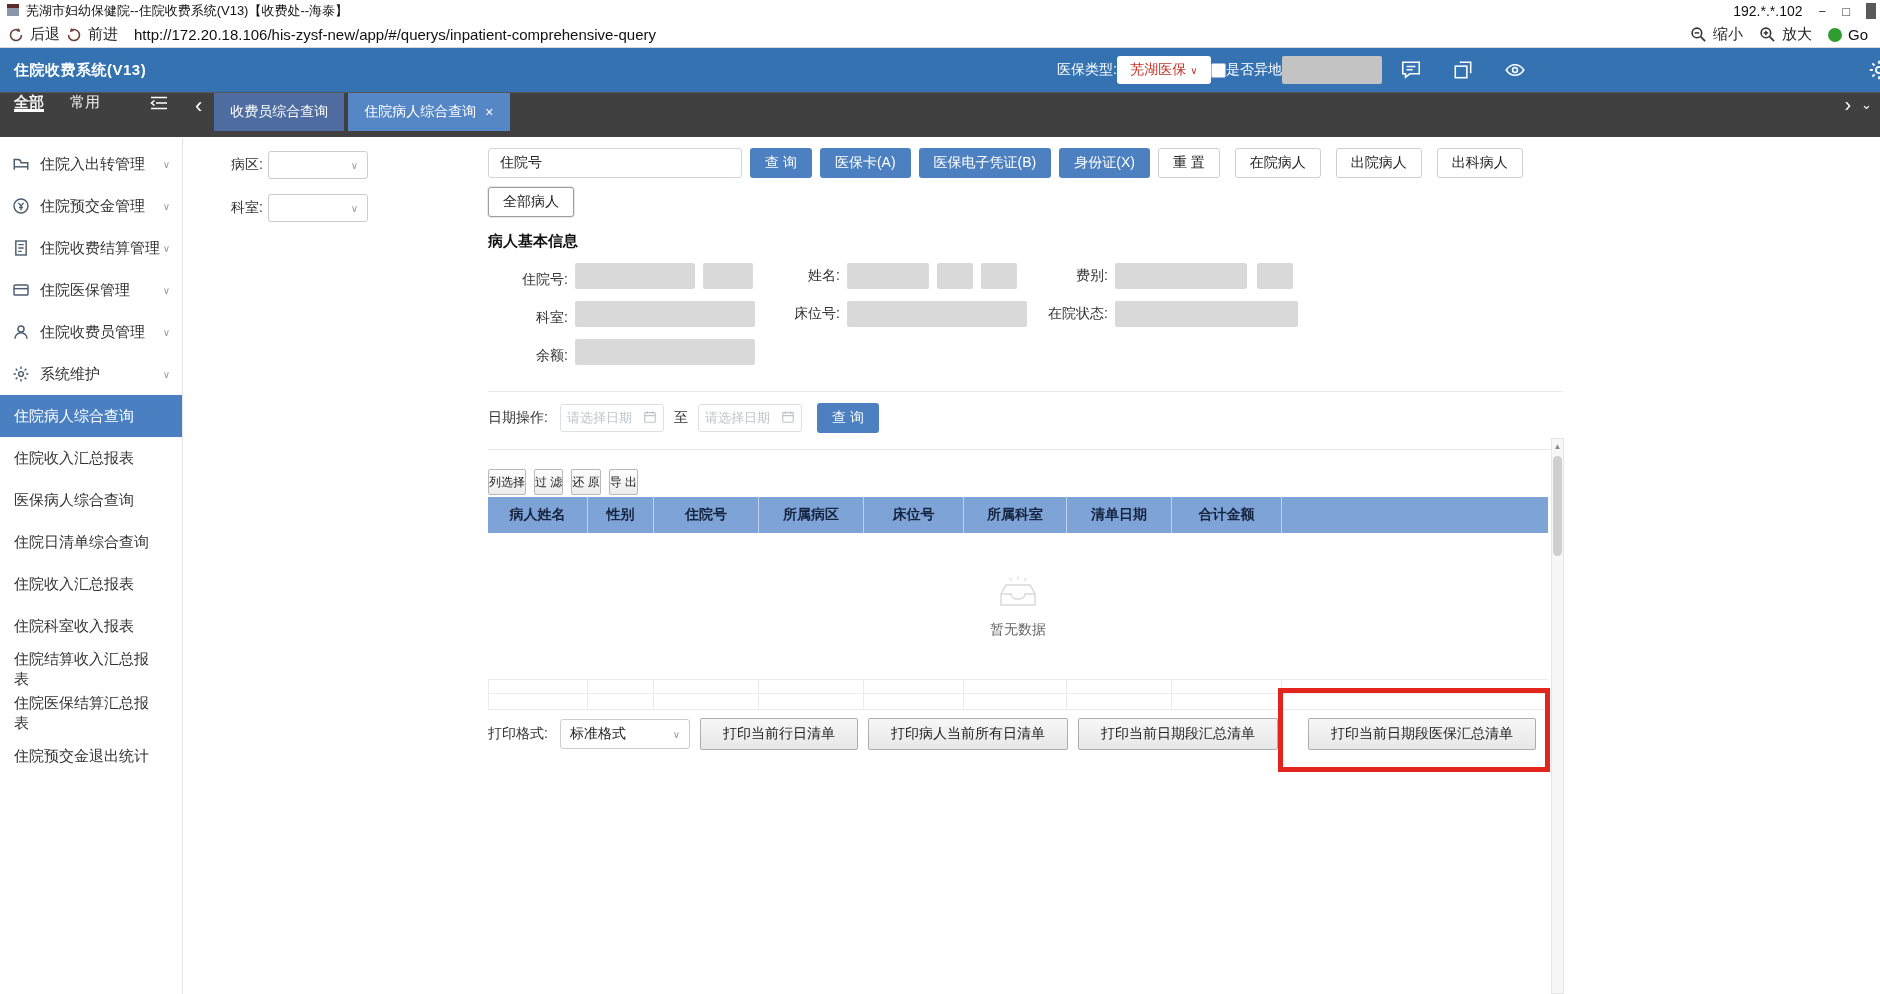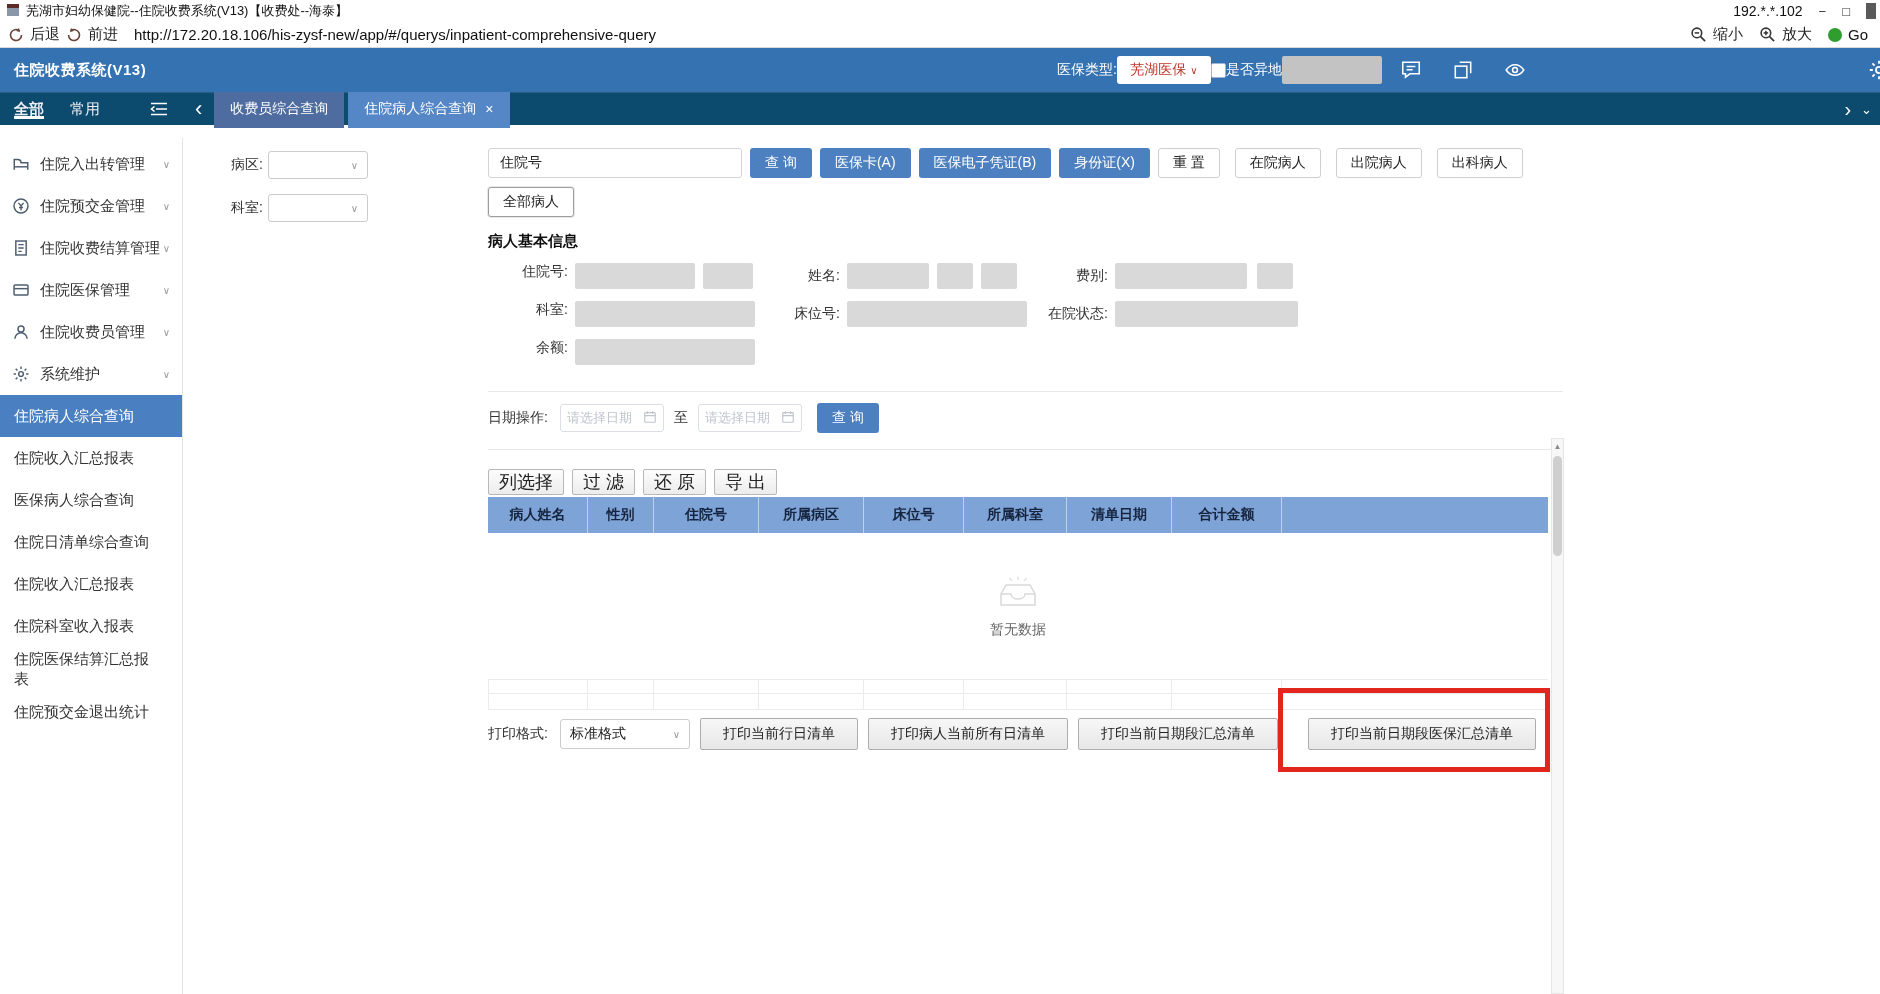--- a/index.html
+++ b/index.html
@@ -32,21 +32,21 @@
   .hdr-select{width:94px;height:28px;background:#fff;border-radius:3px;display:flex;align-items:center;justify-content:center;gap:4px;cursor:pointer}
   .hdr-select .val{color:#c13528;font-size:14px}
   .hdr-select .chev{color:#b03a30;font-size:10px}
   .hdr-check{width:15px;height:15px;background:#fff;border:1px solid #9db6d6;border-radius:2px;cursor:pointer}
   .hdr-gray-input{width:100px;height:28px;background:#c3c3c3;border-radius:2px}
   .hdr-icons{display:flex;align-items:center;gap:30px;margin-left:18px}
   .hdr-icon{width:22px;height:22px;color:#fff;cursor:pointer}
   .gear-cut{position:absolute;right:-10px;top:11px;width:22px;height:22px;color:#fff;cursor:pointer}
 
   
-  .tabbar{height:33px;background:#0c4a6e;display:flex;align-items:center;color:#fff;border-top:1px solid rgba(255,255,255,.12)}
+  .tabbar{height:45px;background:#404040;display:flex;align-items:flex-start;color:#fff;border-top:1px solid rgba(255,255,255,.12)}
   .tb-nav{width:183px;display:flex;align-items:center;padding:0 14px;gap:26px;flex-shrink:0}
   .tb-nav-item{height:100%;display:flex;align-items:center;font-size:15px;cursor:pointer;color:rgba(255,255,255,.92)}
   .tb-nav-item.active{box-shadow:inset 0 -3px 0 #fff;font-weight:bold}
   .tb-burger{margin-left:auto;cursor:pointer;width:20px;height:16px}
   .tb-collapse{display:flex;align-items:center;padding:0 12px;font-size:22px;cursor:pointer;color:#fff}
   .tabs{display:flex;align-items:flex-end;gap:4px}
   .tab{height:38px;display:flex;align-items:center;padding:0 16px;font-size:14px;cursor:pointer;white-space:nowrap}
   .tab.inactive{background:#4e6c9f}
   .tab.active{background:#5586c6}
   .tab .tab-close{margin-left:9px;font-size:14px;color:#fff;cursor:pointer}
@@ -80,21 +80,21 @@
   .btn{height:30px;border-radius:3px;font-size:14px;padding:0 14px;display:inline-flex;align-items:center;justify-content:center;cursor:pointer;border:1px solid transparent;white-space:nowrap;background:#fff}
   .btn-blue{background:#4d80c1;color:#fff}
   .btn-white{background:#fff;border-color:#cfcfcf;color:#222}
   .gap-lg{margin-left:7px}
   .row-all{margin-top:9px}
   .btn-all{border-color:#9e9e9e;box-shadow:0 0 0 1px #e8e8e8}
 
   
   .section-title{font-weight:bold;font-size:15px;color:#111;margin-top:15px}
   .info-row{display:flex;align-items:center;margin-top:12px}
-  .colA{width:292px;display:flex;align-items:flex-start}
+  .colA{width:292px;display:flex;align-items:flex-end}
   .colB{width:258px;display:flex;align-items:center}
   .colC{display:flex;align-items:center}
   .ilabel{text-align:right;font-size:14px;color:#333;flex-shrink:0}
   .lw80{width:80px}.lw60{width:60px}.lw70{width:70px}
   .gbox{background:#d9d9d9;border-radius:2px;height:26px;margin-left:7px}
   .gb120{width:120px}.gb50{width:50px;margin-left:8px}.gb82{width:82px}
   .gb36{width:36px;margin-left:8px}.gb132{width:132px}.gb36b{width:36px;margin-left:10px}
   .gb180{width:180px}.gb183{width:183px}
 
   .divider{width:1075px;height:1px;background:#e8e8e8;margin-top:26px}
@@ -102,21 +102,21 @@
   
   .date-row{display:flex;align-items:center;margin-top:11px}
   .d-label{width:72px;font-size:14px;color:#333}
   .date-input{width:104px;height:28px;border:1px solid #dcdfe6;border-radius:3px;display:flex;align-items:center;justify-content:space-between;padding:0 6px;cursor:text;background:#fff}
   .date-ph{font-size:13px;color:#c0c4cc}
   .d-to{margin:0 10px;font-size:14px;color:#333}
   .date-row .btn-blue{margin-left:15px}
 
   
   .grid-toolbar{display:flex;gap:8px;margin-top:19px}
-  .tb-btn{height:26px;padding:0 10px;font-size:18px;color:#222;background:linear-gradient(#fdfdfd,#ececec);border:1px solid #b8b8b8;border-radius:2px;cursor:pointer;display:inline-flex;align-items:center}
+  .tb-btn{height:26px;padding:0 0;font-size:12px;color:#222;background:linear-gradient(#fdfdfd,#ececec);border:1px solid #b8b8b8;border-radius:2px;cursor:pointer;display:inline-flex;align-items:center}
 
   
   .grid{width:1060px;margin-top:2px}
   .grid-header{display:flex;background:#7ea3d7;height:36px}
   .gh-cell{display:flex;align-items:center;justify-content:center;font-weight:bold;font-size:14px;color:#16253f;border-right:1px solid rgba(255,255,255,.5)}
   .c0{width:100px}.c1{width:66px}.c2{width:105px}.c3{width:105px}.c4{width:100px}.c5{width:103px}.c6{width:105px}.c7{width:110px}
   .cf{flex:1;border-right:none}
   .grid-body{height:146px;display:flex;align-items:center;justify-content:center;background:#fff}
   .empty-state{display:flex;flex-direction:column;align-items:center;gap:8px}
   .empty-text{font-size:14px;color:#666}
@@ -332,20 +332,23 @@
       <div class="sub-item">
           <span>住院日清单综合查询</span>
         </div>
       <div class="sub-item">
           <span>住院收入汇总报表</span>
         </div>
       <div class="sub-item">
           <span>住院科室收入报表</span>
         </div>
       <div class="sub-item">
+          <span>住院结算收入汇总报表</span>
+        </div>
+      <div class="sub-item">
           <span>住院医保结算汇总报表</span>
         </div>
       <div class="sub-item">
           <span>住院预交金退出统计</span>
         </div>
     </aside>
 
     <div class="filterpanel">
       <div class="f-row">
         <span class="f-label">病区:</span>

